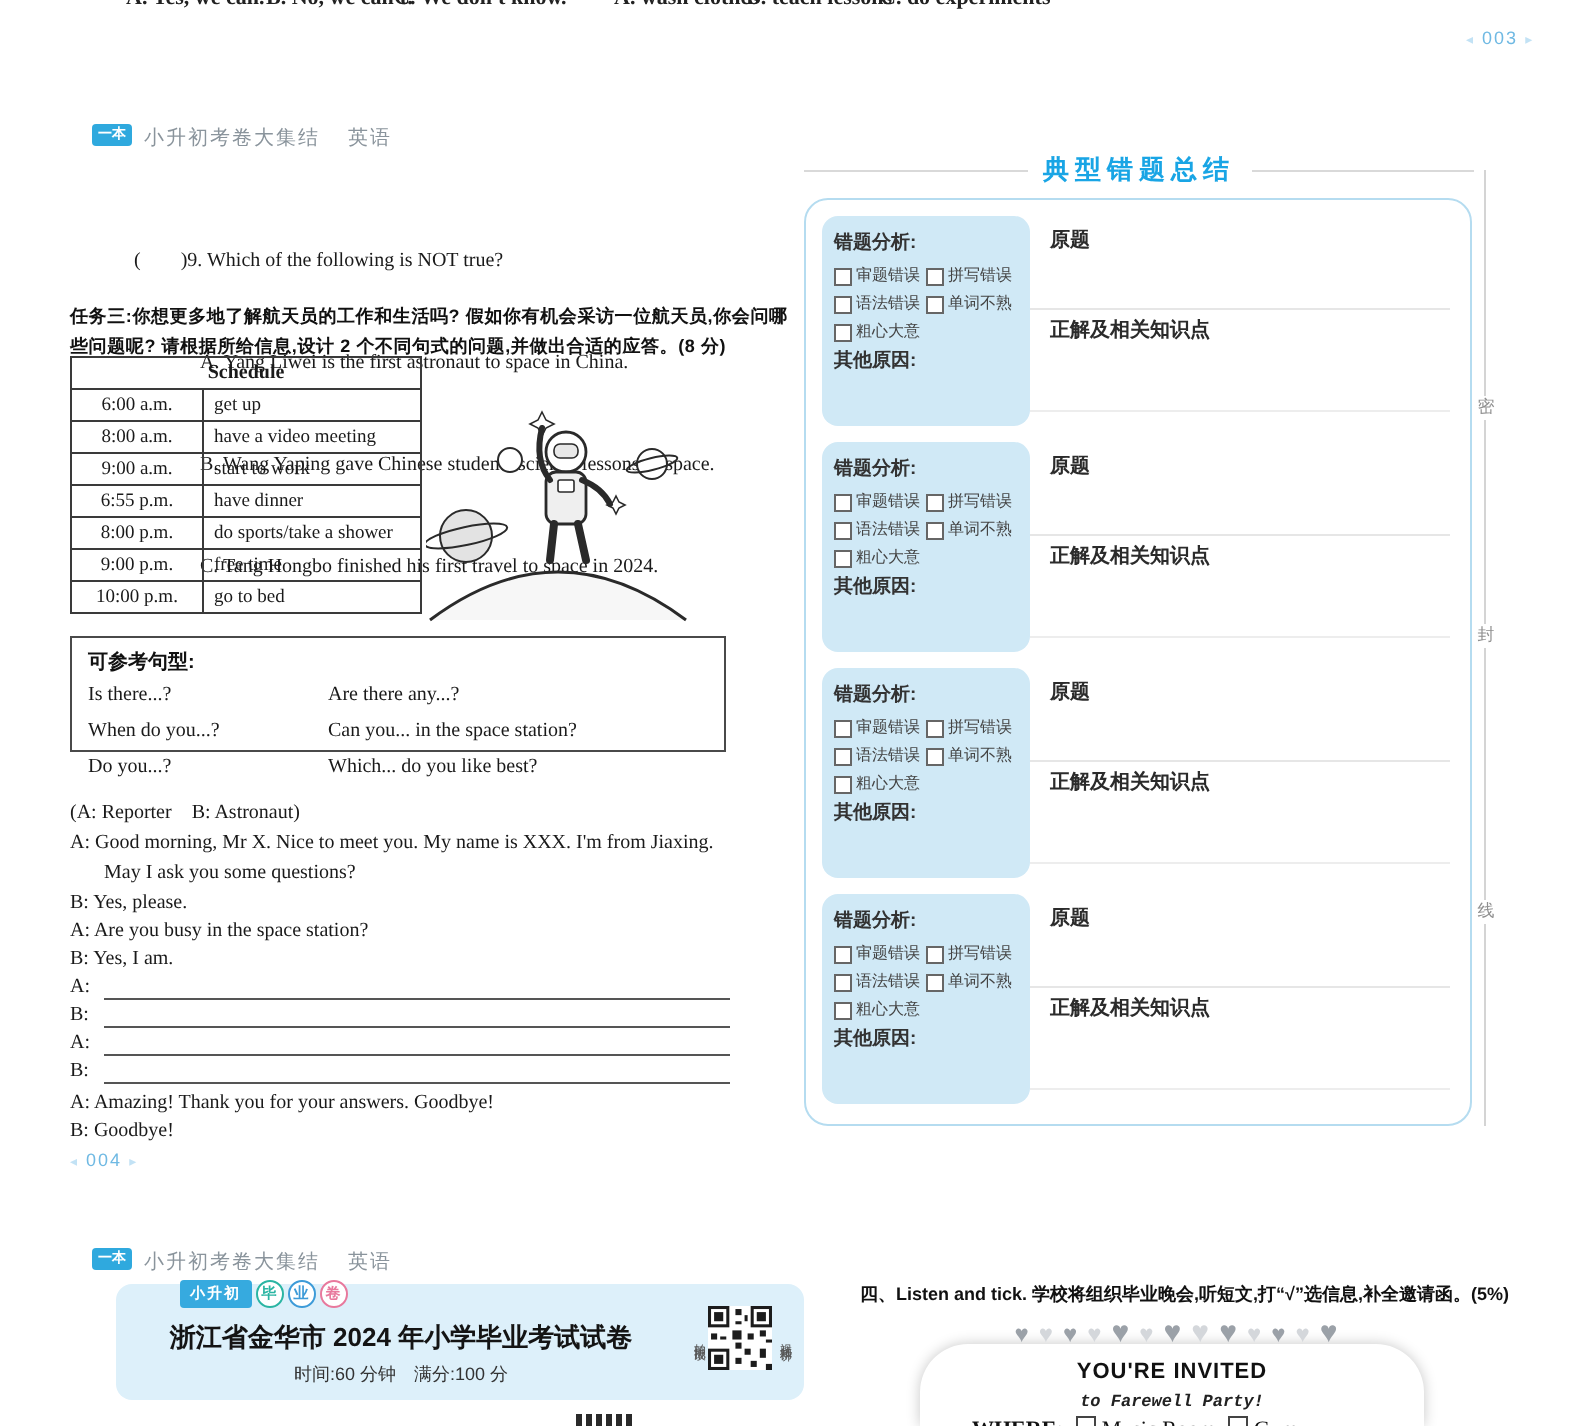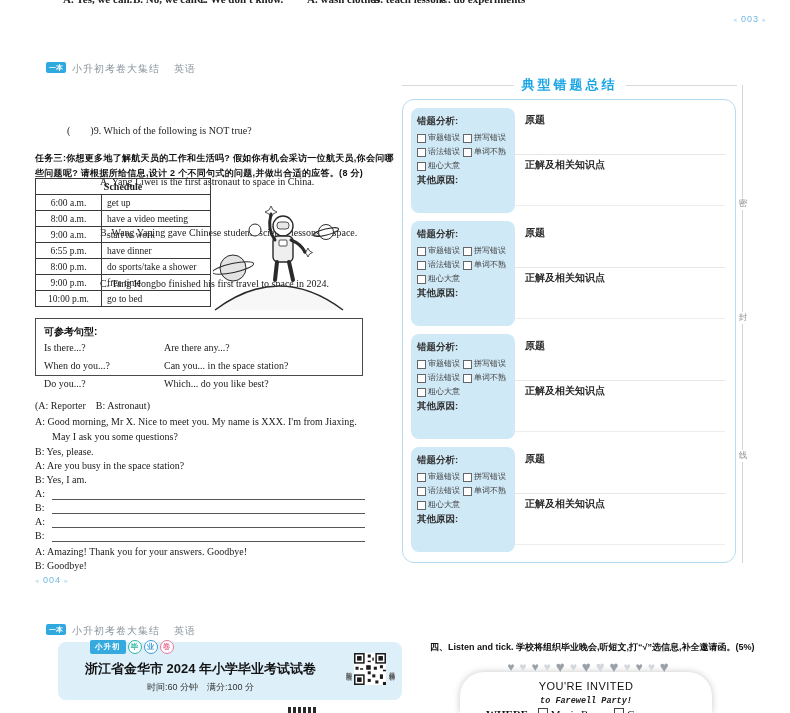--- a/index.html
+++ b/index.html
@@ -86,21 +86,21 @@
   .qrgroup{position:absolute;right:7px;top:11px;display:flex;align-items:center;gap:2px;}
   .qrlabel{writing-mode:vertical-rl;font-size:6px;color:#555;letter-spacing:1px;line-height:7px;}
   .qrstub{position:absolute;left:288px;top:707px;width:28px;height:6px;
           background:repeating-linear-gradient(90deg,#2a2a2a 0 3px,#fff 3px 5px);}
 
   
   .sec4-instr{position:absolute;left:430px;top:641px;width:312px;font-size:9px;font-weight:bold;
               color:#111;white-space:nowrap;}
   .invite-card{position:absolute;left:460px;top:672px;width:252px;height:41px;background:#fff;
                border-radius:24px 24px 0 0;box-shadow:0 0 7px rgba(0,0,0,.22);}
-  .inv-title{position:absolute;left:0;right:0;top:8px;text-align:center;font-size:11px;font-weight:normal;
+  .inv-title{position:absolute;left:0;right:0;top:8px;text-align:center;font-size:11px;font-weight:bold;
              color:#111;letter-spacing:.5px;}
   .inv-sub{position:absolute;left:0;right:0;top:24px;text-align:center;
            font:italic bold 8.5px "Liberation Mono",monospace;color:#222;}
   .inv-where{position:absolute;left:26px;top:36px;display:flex;align-items:center;gap:6px;
              font-family:"Liberation Serif",serif;font-size:11px;color:#111;white-space:nowrap;}
   .inv-where .wl{font-weight:bold;}
   .inv-cb{display:inline-block;width:8px;height:8px;border:1px solid #444;background:#fff;margin-right:3px;}
   .hearts{position:absolute;left:468px;top:660px;width:240px;display:flex;justify-content:center;
           align-items:flex-end;gap:5px;}
   .heart{font-size:12px;line-height:14px;}

